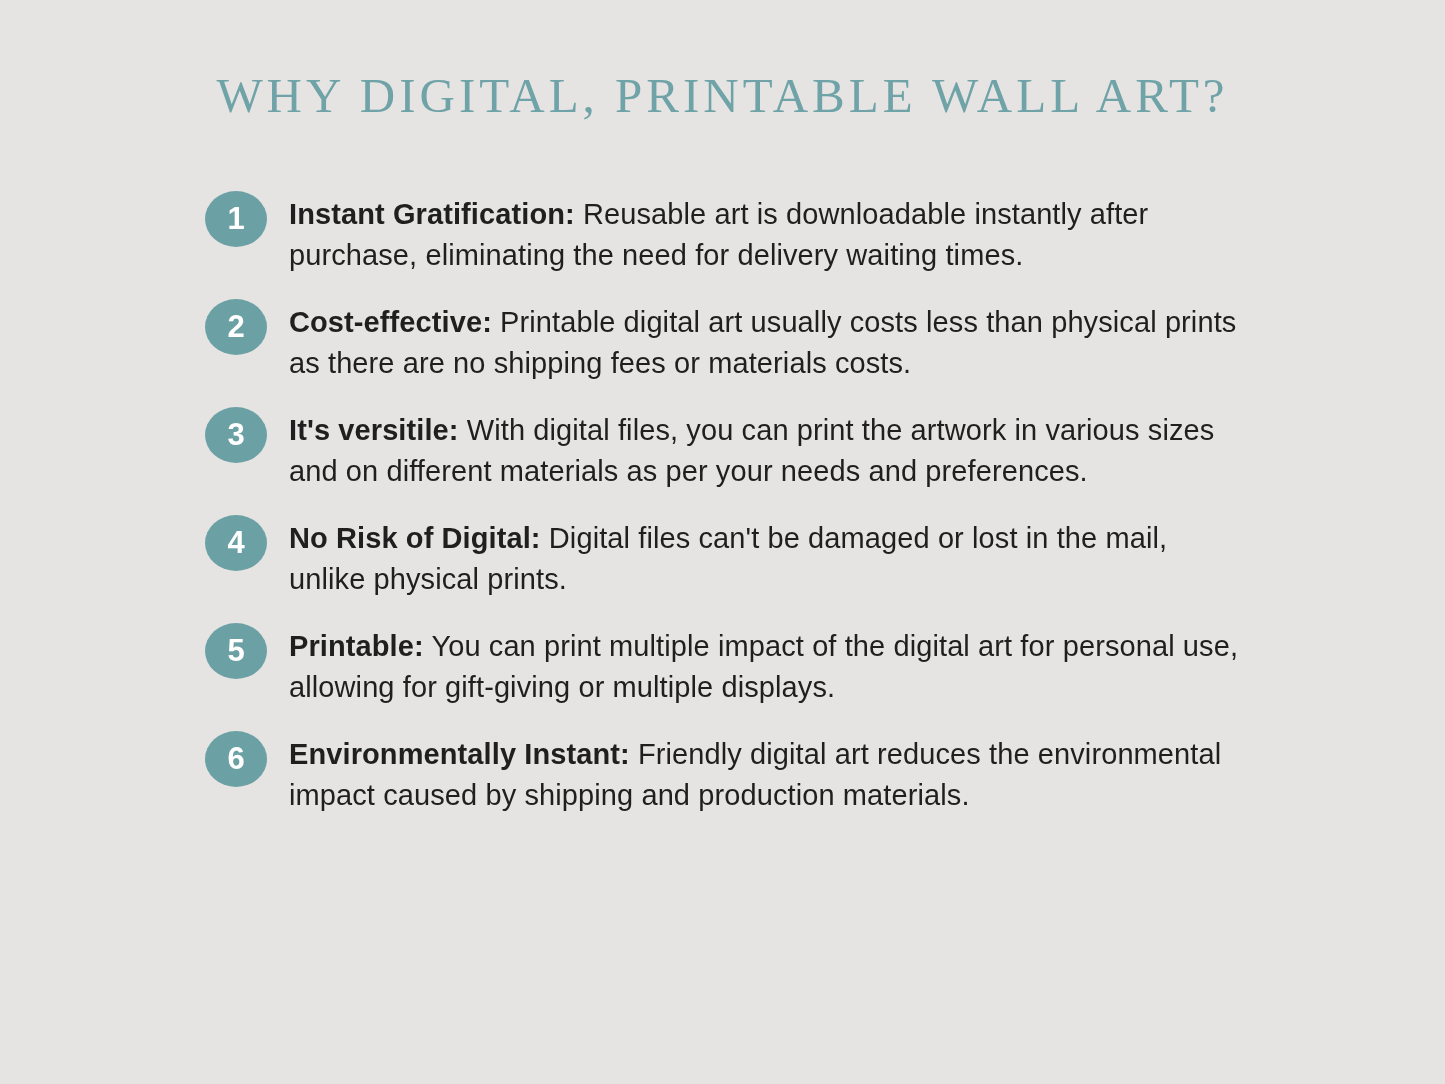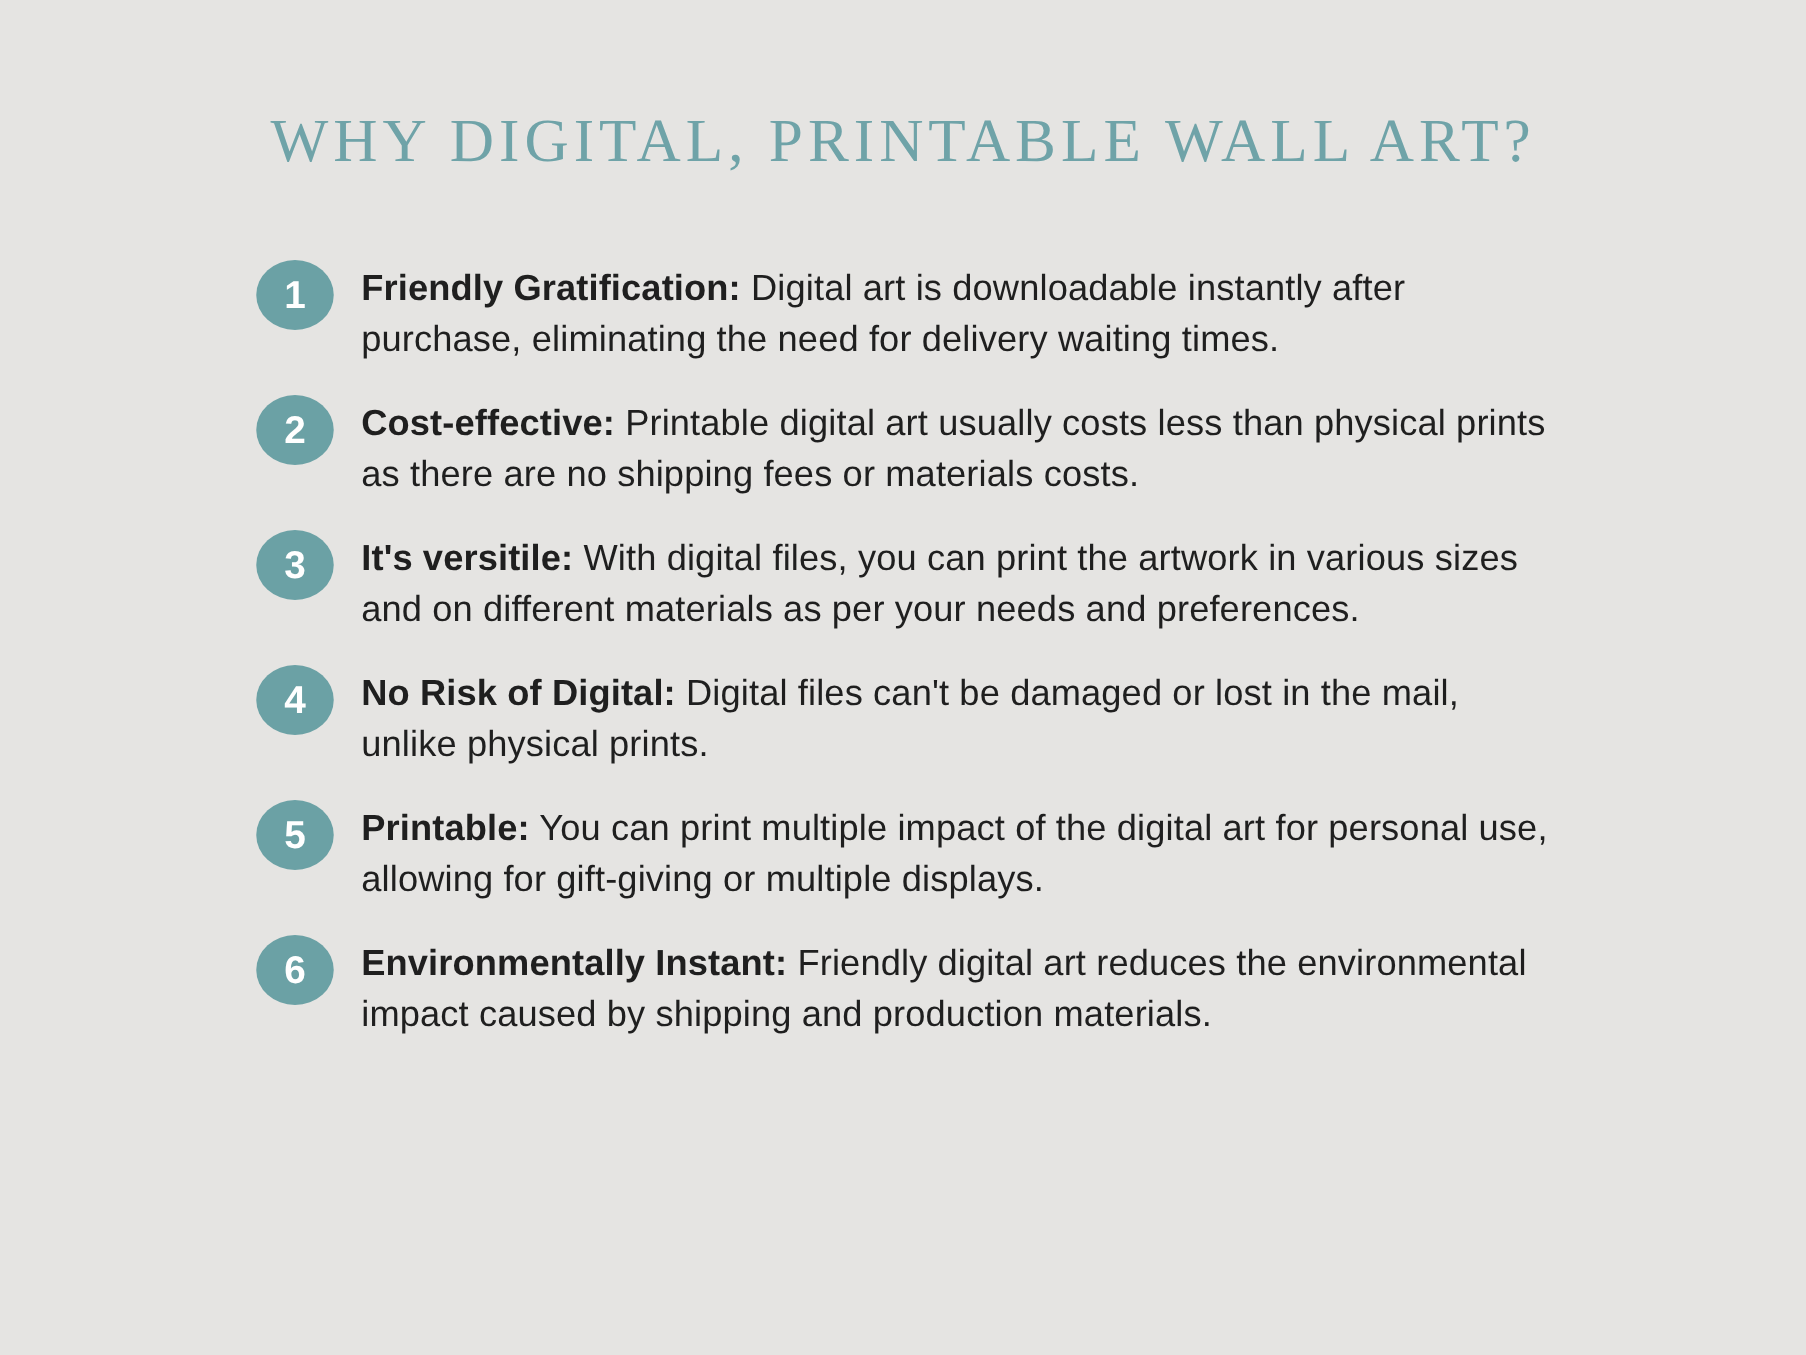--- a/index.html
+++ b/index.html
@@ -16,21 +16,21 @@
   }
 
   .canvas {
     position: relative;
     width: 1445px;
     height: 1084px;
     background: #e5e4e2;
   }
 
   .poster-title {
-    margin-top: 84px;
+    margin-top: 67px;
     text-align: center;
     font-family: "Liberation Serif", "DejaVu Serif", serif;
     font-weight: 400;
     font-size: 49px;
     letter-spacing: 4px;
     color: #6fa3a8;
     white-space: nowrap;
   }
 
   .benefits-list {
@@ -80,22 +80,22 @@
 
 <div class="canvas">
 
   <h1 class="poster-title">WHY DIGITAL, PRINTABLE WALL ART?</h1>
 
   <ul class="benefits-list">
 
     <li class="item">
       <span class="badge">1</span>
       <p class="item-text">
-        <strong>Friendly Gratification:</strong>
-        <span>Digital art is downloadable instantly after purchase, eliminating the need for delivery waiting times.</span>
+        <strong>Instant Gratification:</strong>
+        <span>Reusable art is downloadable instantly after purchase, eliminating the need for delivery waiting times.</span>
       </p>
     </li>
 
     <li class="item">
       <span class="badge">2</span>
       <p class="item-text">
         <strong>Cost-effective:</strong>
         <span>Printable digital art usually costs less than physical prints as there are no shipping fees or materials costs.</span>
       </p>
     </li>

